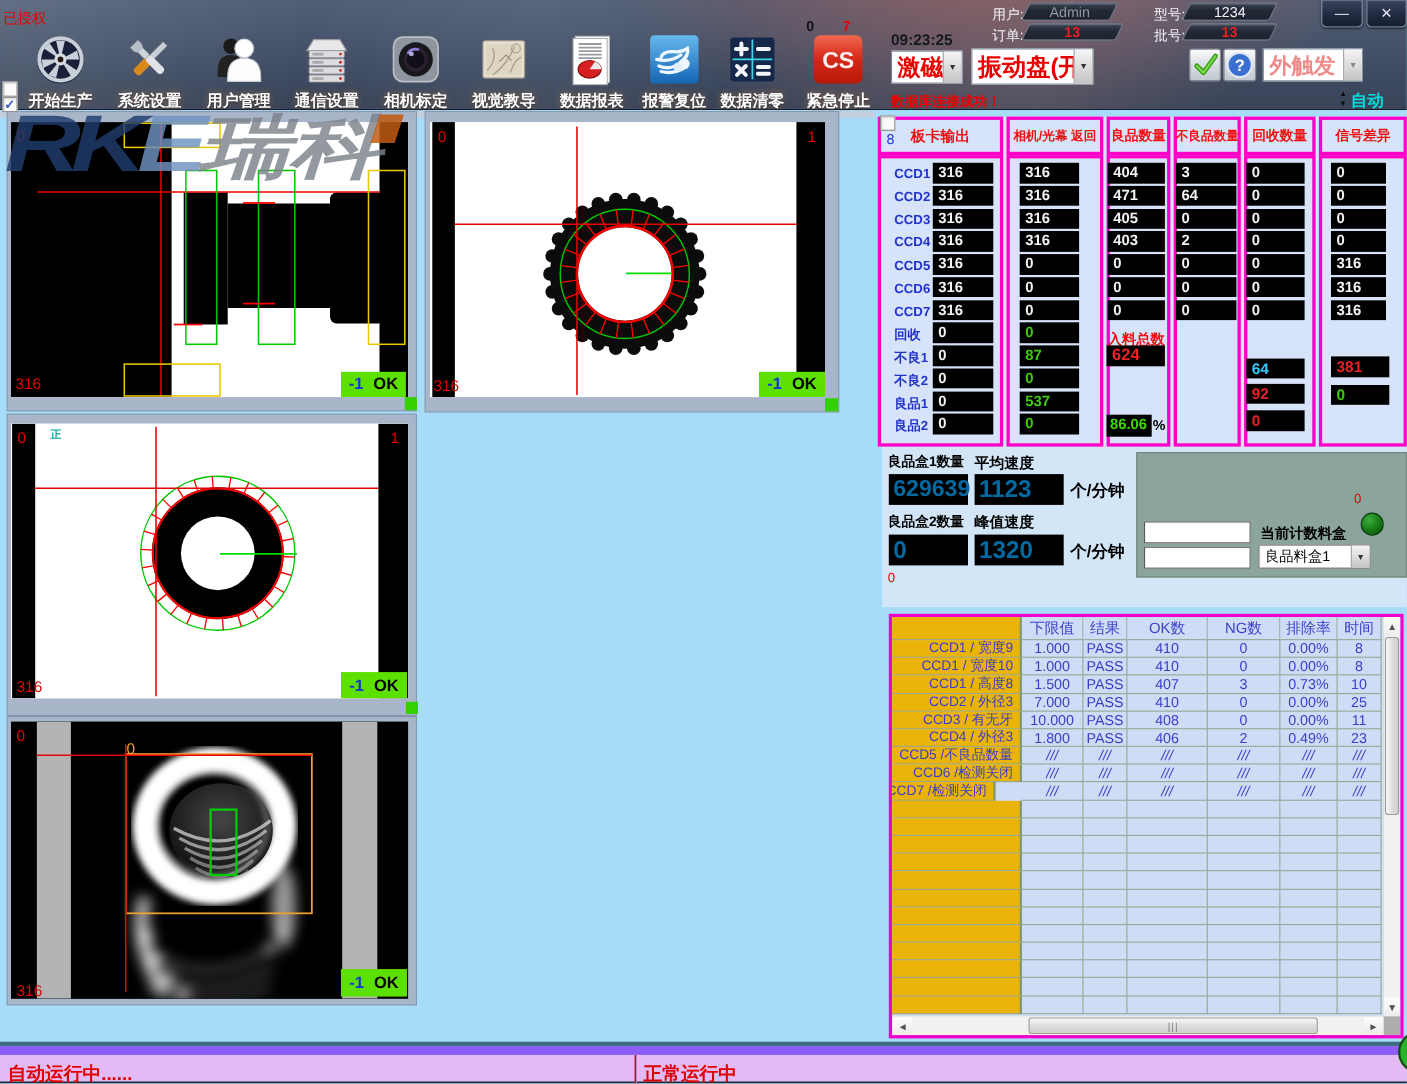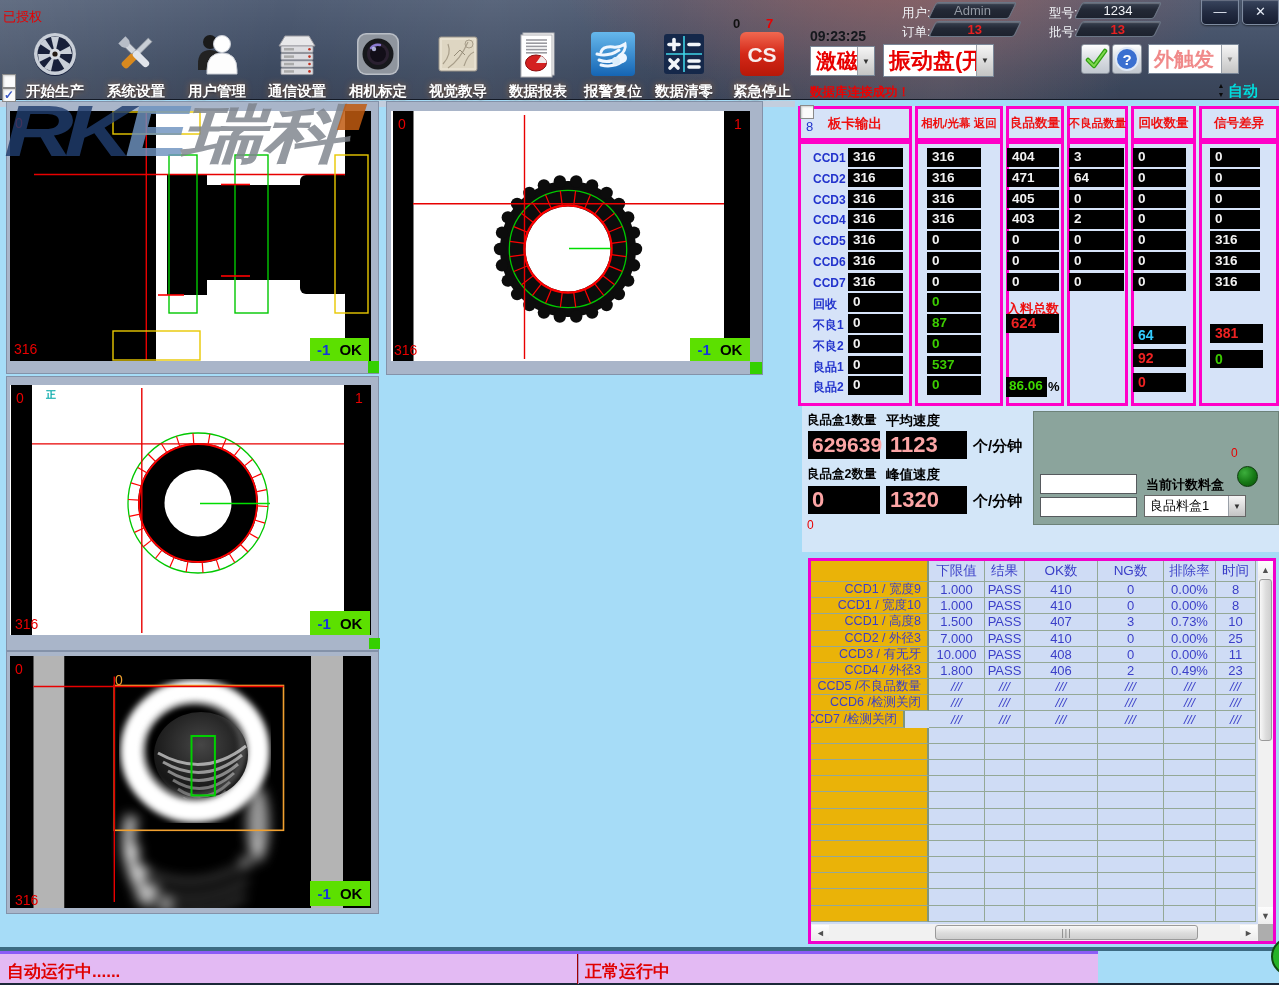--- a/index.html
+++ b/index.html
@@ -50,36 +50,36 @@
 
   
   .stat-col { position:absolute; border:3px solid #ff00c8; background:#d6e3f8; }
   .stat-hd { position:absolute; border:3px solid #ff00c8; background:#d6e3f8; color:#ee1111; font-weight:bold; font-size:13.5px; display:flex; align-items:center; justify-content:center; text-align:center; }
   .stat-hd span { white-space:nowrap; }
   .rowlab { position:absolute; color:#2233cc; font-weight:bold; font-size:12px; z-index:3; }
   .blkf { position:absolute; background:#000; color:#f2f2f2; font-size:13.5px; font-weight:bold; line-height:18px; padding-left:5px; z-index:3; overflow:hidden; }
 
   
   .sp-label { position:absolute; color:#000; font-size:12.5px; font-weight:bold; }
-  .sp-black { position:absolute; background:#000; color:#fca5a5; font-size:22px; font-weight:bold; line-height:28px; padding-left:4px; }
+  .sp-black { position:absolute; background:#000; color:#0369a1; font-size:22px; font-weight:bold; line-height:28px; padding-left:4px; }
   .sage { position:absolute; background:#8ba49c; border:1px solid #6d8279; }
   .winput { position:absolute; background:#fff; border:1px solid #565a5e; }
 
   
   .grid-wrap { position:absolute; border:3px solid #f000cc; background:#cfdcf5; }
   .gcell { position:absolute; border-right:1px solid #94a896; border-bottom:1px solid #94a896; color:#3b3fc8; font-size:13px; display:flex; align-items:center; justify-content:center; overflow:hidden; }
   .ghead { background:#cfdcf5; font-size:13.5px; }
   .growhd { background:#eab308; justify-content:flex-end; padding-right:6px; font-size:12.5px; white-space:nowrap; }
   .scroll { position:absolute; background:#f1f1f1; }
   .sbtn { position:absolute; background:linear-gradient(180deg,#fdfdfd,#ececec); color:#505050; display:flex; align-items:center; justify-content:center; font-size:9px; }
   .sthumb { position:absolute; background:linear-gradient(90deg,#f8f8f8,#dcdcdc 55%,#cfcfcf); border:1px solid #9a9a9a; border-radius:3px; }
   .sthumb.h { background:linear-gradient(180deg,#f8f8f8,#dcdcdc 55%,#cfcfcf); display:flex; align-items:center; justify-content:center; color:#777; font-size:9px; letter-spacing:1px; }
 
   
-  .statusbar { left:0; top:951px; width:1098px; height:32px; background:#e3baf3; border-top:3px solid #8b5cf6; z-index:4;padding-left:44px; }
+  .statusbar { left:0; top:951px; width:1279px; height:32px; background:#e3baf3; border-top:8px solid #8b5cf6; z-index:4;padding-left:44px; }
   .statustext { position:absolute; top:6px; color:#e00000; font-size:17px; font-weight:bold; white-space:nowrap; }
 </style>
 </head>
 <body>
 
 <div class="win">
 
   <div class="abs toolbar">
     <div class="abs authorized">已授权</div>
 

